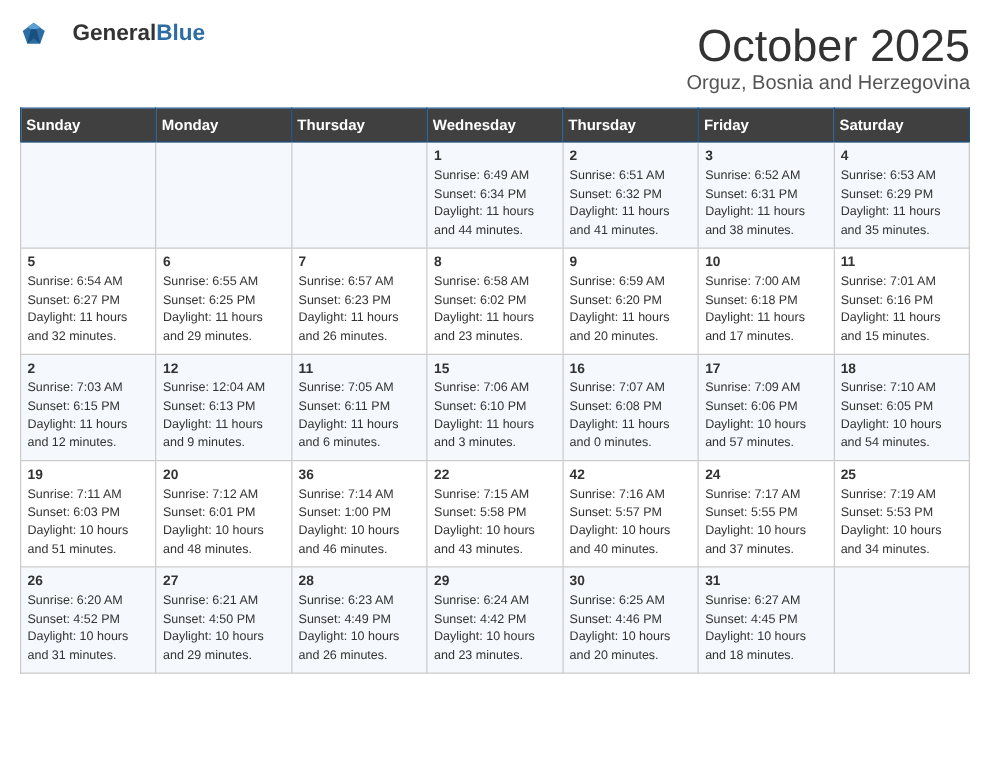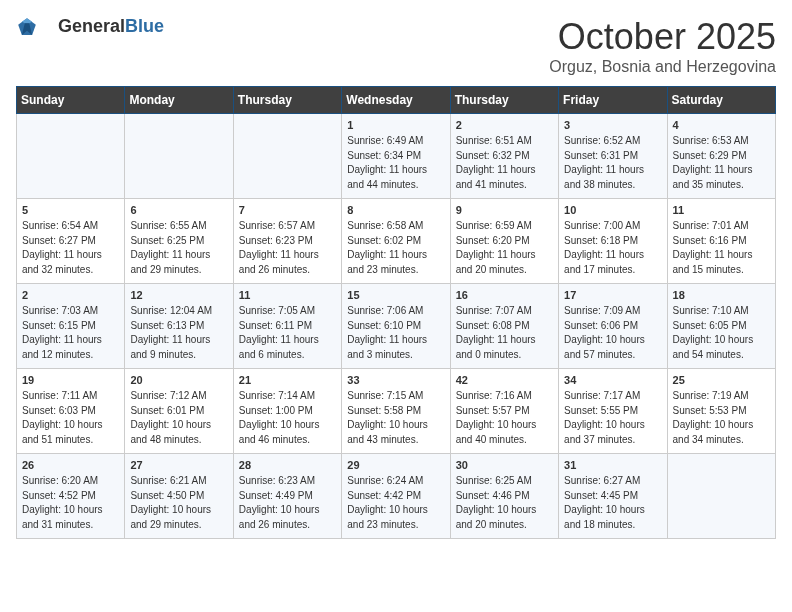--- a/index.html
+++ b/index.html
@@ -268,42 +268,42 @@
 and 51 minutes.</div>
         </td>
         <td>
           <span class="day-number">20</span>
           <div class="day-content">Sunrise: 7:12 AM
 Sunset: 6:01 PM
 Daylight: 10 hours
 and 48 minutes.</div>
         </td>
         <td>
-          <span class="day-number">21</span>
+          <span class="day-number">36</span>
           <div class="day-content">Sunrise: 7:14 AM
 Sunset: 1:00 PM
 Daylight: 10 hours
 and 46 minutes.</div>
         </td>
         <td>
-          <span class="day-number">33</span>
+          <span class="day-number">22</span>
           <div class="day-content">Sunrise: 7:15 AM
 Sunset: 5:58 PM
 Daylight: 10 hours
 and 43 minutes.</div>
         </td>
         <td>
           <span class="day-number">42</span>
           <div class="day-content">Sunrise: 7:16 AM
 Sunset: 5:57 PM
 Daylight: 10 hours
 and 40 minutes.</div>
         </td>
         <td>
-          <span class="day-number">34</span>
+          <span class="day-number">24</span>
           <div class="day-content">Sunrise: 7:17 AM
 Sunset: 5:55 PM
 Daylight: 10 hours
 and 37 minutes.</div>
         </td>
         <td>
           <span class="day-number">25</span>
           <div class="day-content">Sunrise: 7:19 AM
 Sunset: 5:53 PM
 Daylight: 10 hours

